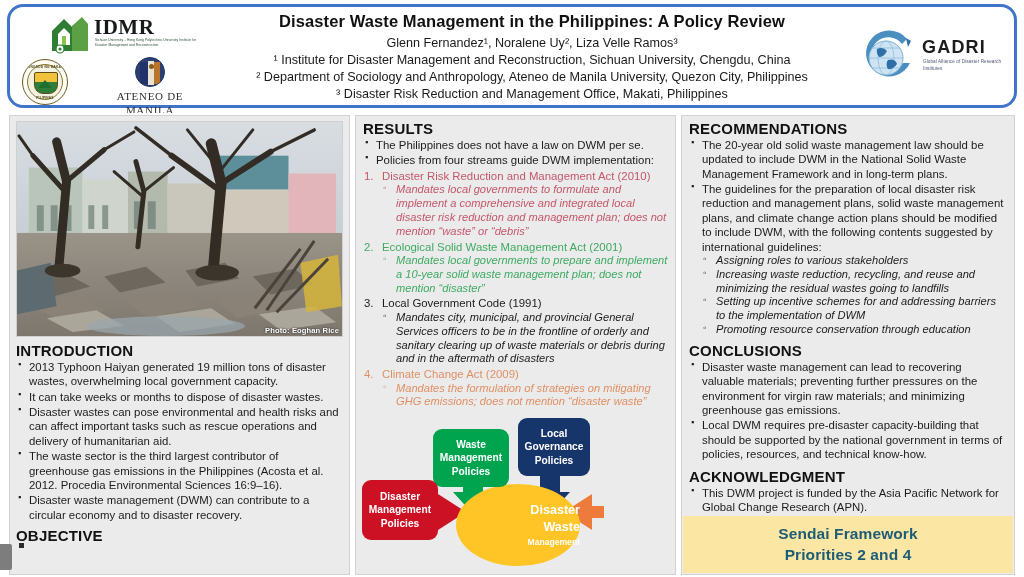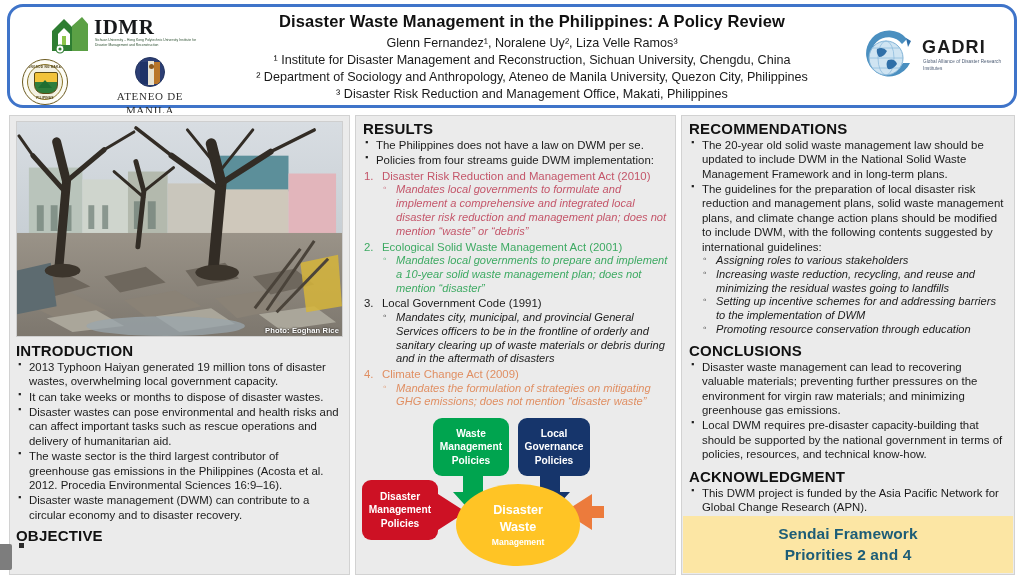--- a/index.html
+++ b/index.html
@@ -190,28 +190,28 @@
   
   .diagram {
     position: relative; margin: 5px 4px 0 4px; height: 160px;
     background: #ebebeb;
   }
   .dbox {
     position: absolute; border-radius: 9px; color: #ffffff;
     display: flex; align-items: center; justify-content: center; text-align: center;
     font-size: 10.2px; font-weight: bold; line-height: 1.35; padding: 2px;
   }
-  .dbox.waste  { left: 73px;  top: 4px;   width: 76px; height: 58px; background: #00a44f; }
+  .dbox.waste  { left: 73px;  top: 15px;   width: 76px; height: 58px; background: #00a44f; }
   .dbox.local  { left: 158px; top: 4px;   width: 72px; height: 58px; background: #16356b; }
   .dbox.dismgt { left: 2px;   top: 66px;  width: 76px; height: 60px; background: #cd1124; }
   .dbox.climate{ left: 232px; top: 66px;  width: 70px; height: 60px; background: #ec7b3c; }
   .ellipse {
     position: absolute; left: 96px; top: 70px; width: 124px; height: 82px;
     border-radius: 50%; background: #ffc425;
-    display: flex; flex-direction: column; align-items: center; justify-content: center;
+    display: flex; flex-direction: column; align-items: flex-end; justify-content: center;
     color: #ffffff; font-weight: bold; text-align: center;
   }
   .ellipse .l1 { font-size: 12.6px; line-height: 1.35; }
   .ellipse .l2 { font-size: 12.6px; line-height: 1.35; }
   .ellipse .l3 { font-size: 8.6px; line-height: 1.5; }
   .arrow { position: absolute; }
 
   
   .sendai {
     position: absolute; left: 1px; right: 1px; bottom: 1px; height: 57px;

